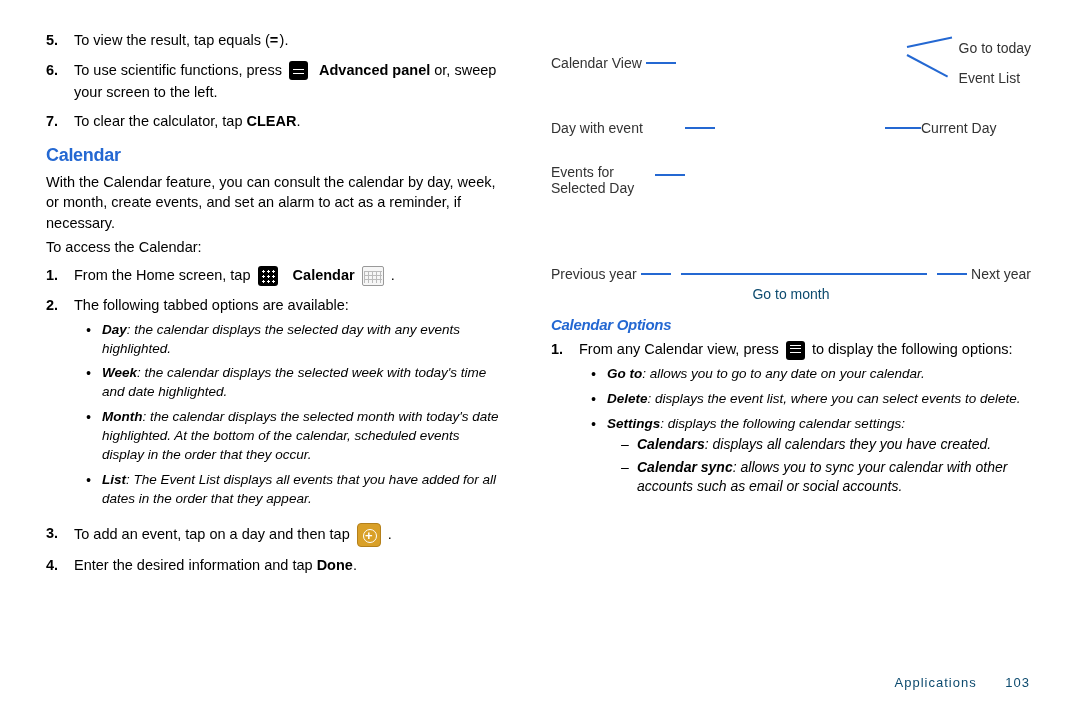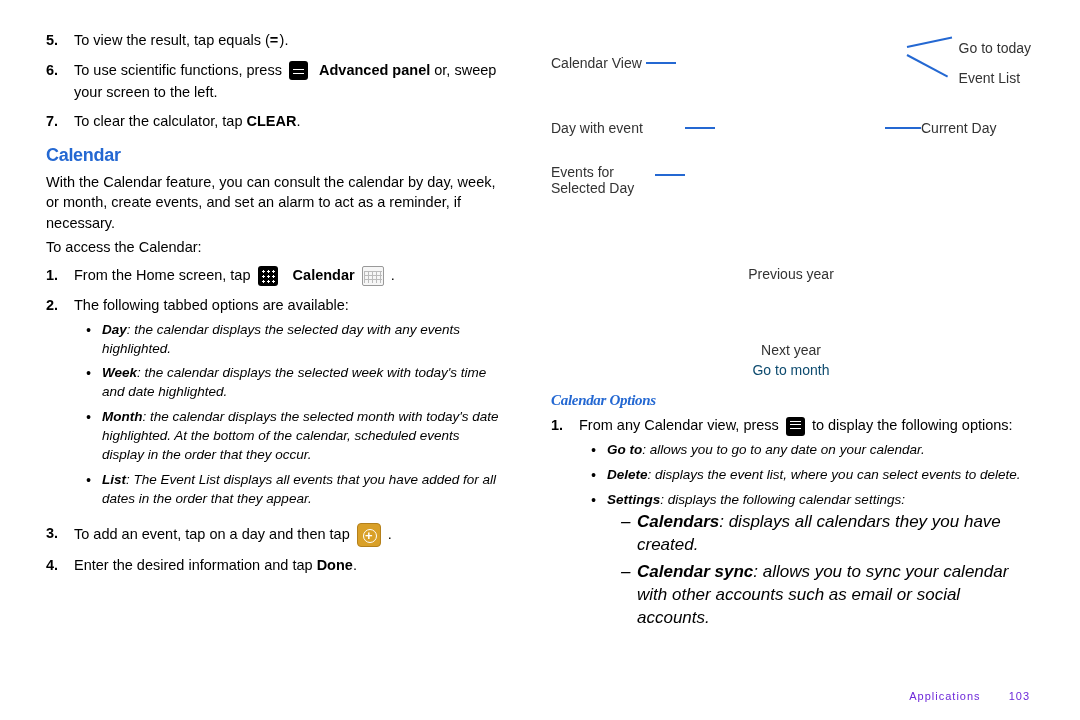--- a/index.html
+++ b/index.html
@@ -25,21 +25,20 @@
       margin: 12px 0 6px 0;
       letter-spacing: -0.3px;
     }
     .subheading-blue {
       color: #2468d2;
       font-weight: bold;
       font-style: italic;
       font-size: 15px;
       margin: 14px 0 6px 0;
       letter-spacing: -0.3px;
-      font-family: Liberation Serif, serif;
     }
 
     p { margin-bottom: 8px; line-height: 1.4; }
     .intro { margin-bottom: 4px; }
 
     ol.numbered { list-style: none; padding-left: 0; }
     ol.numbered > li {
       display: flex;
       margin-bottom: 8px;
       line-height: 1.5;
@@ -64,21 +63,21 @@
       left: 0; top: 0;
       font-size: 14px;
     }
     ul.bullets.small { font-size: 13.5px; line-height: 1.35; }
 
     ul.dashes { list-style: none; padding-left: 14px; margin-top: 2px; }
     ul.dashes > li {
       position: relative;
       padding-left: 16px;
       margin-bottom: 4px;
-      font-size: 17px;
+      font-size: 14px;
       line-height: 1.35;
     }
     ul.dashes > li::before {
       content: "\2013";
       position: absolute;
       left: 0; top: 0;
     }
 
     .b { font-weight: bold; }
 
@@ -211,33 +210,33 @@
     .branch .b1, .branch .b2 {
       position: absolute; left: 0; width: 46px; height: 2px;
       background: #2468d2; transform-origin: left center;
     }
     .branch .b1 { top: 6px; transform: rotate(-12deg); }
     .branch .b2 { top: 14px; transform: rotate(28deg); }
 
     .stack-labels { display: flex; flex-direction: column; gap: 14px; }
 
     .prevnext {
-      display: flex; align-items: center; margin-top: 70px; flex-direction: column;
+      display: flex; align-items: center; margin-top: 70px;
     }
     .prevnext .gap {
       flex: 1; margin: 0 6px; height: 2px; background: #2468d2;
     }
     .gotomonth {
       text-align: center; margin-top: 4px; color: #0c4a6e;
     }
 
     .footer {
       position: absolute;
-      right: 50px; bottom: 18px;
-      font-size: 11px; color: #6d28d9;
+      right: 50px; bottom: 30px;
+      font-size: 13px; color: #0c4a6e;
       letter-spacing: 1px;
     }
     .footer .pg { margin-left: 24px; }
   </style>
 </head>
 <body>
 
 <div class="columns">
 
   <div class="col col-left">

